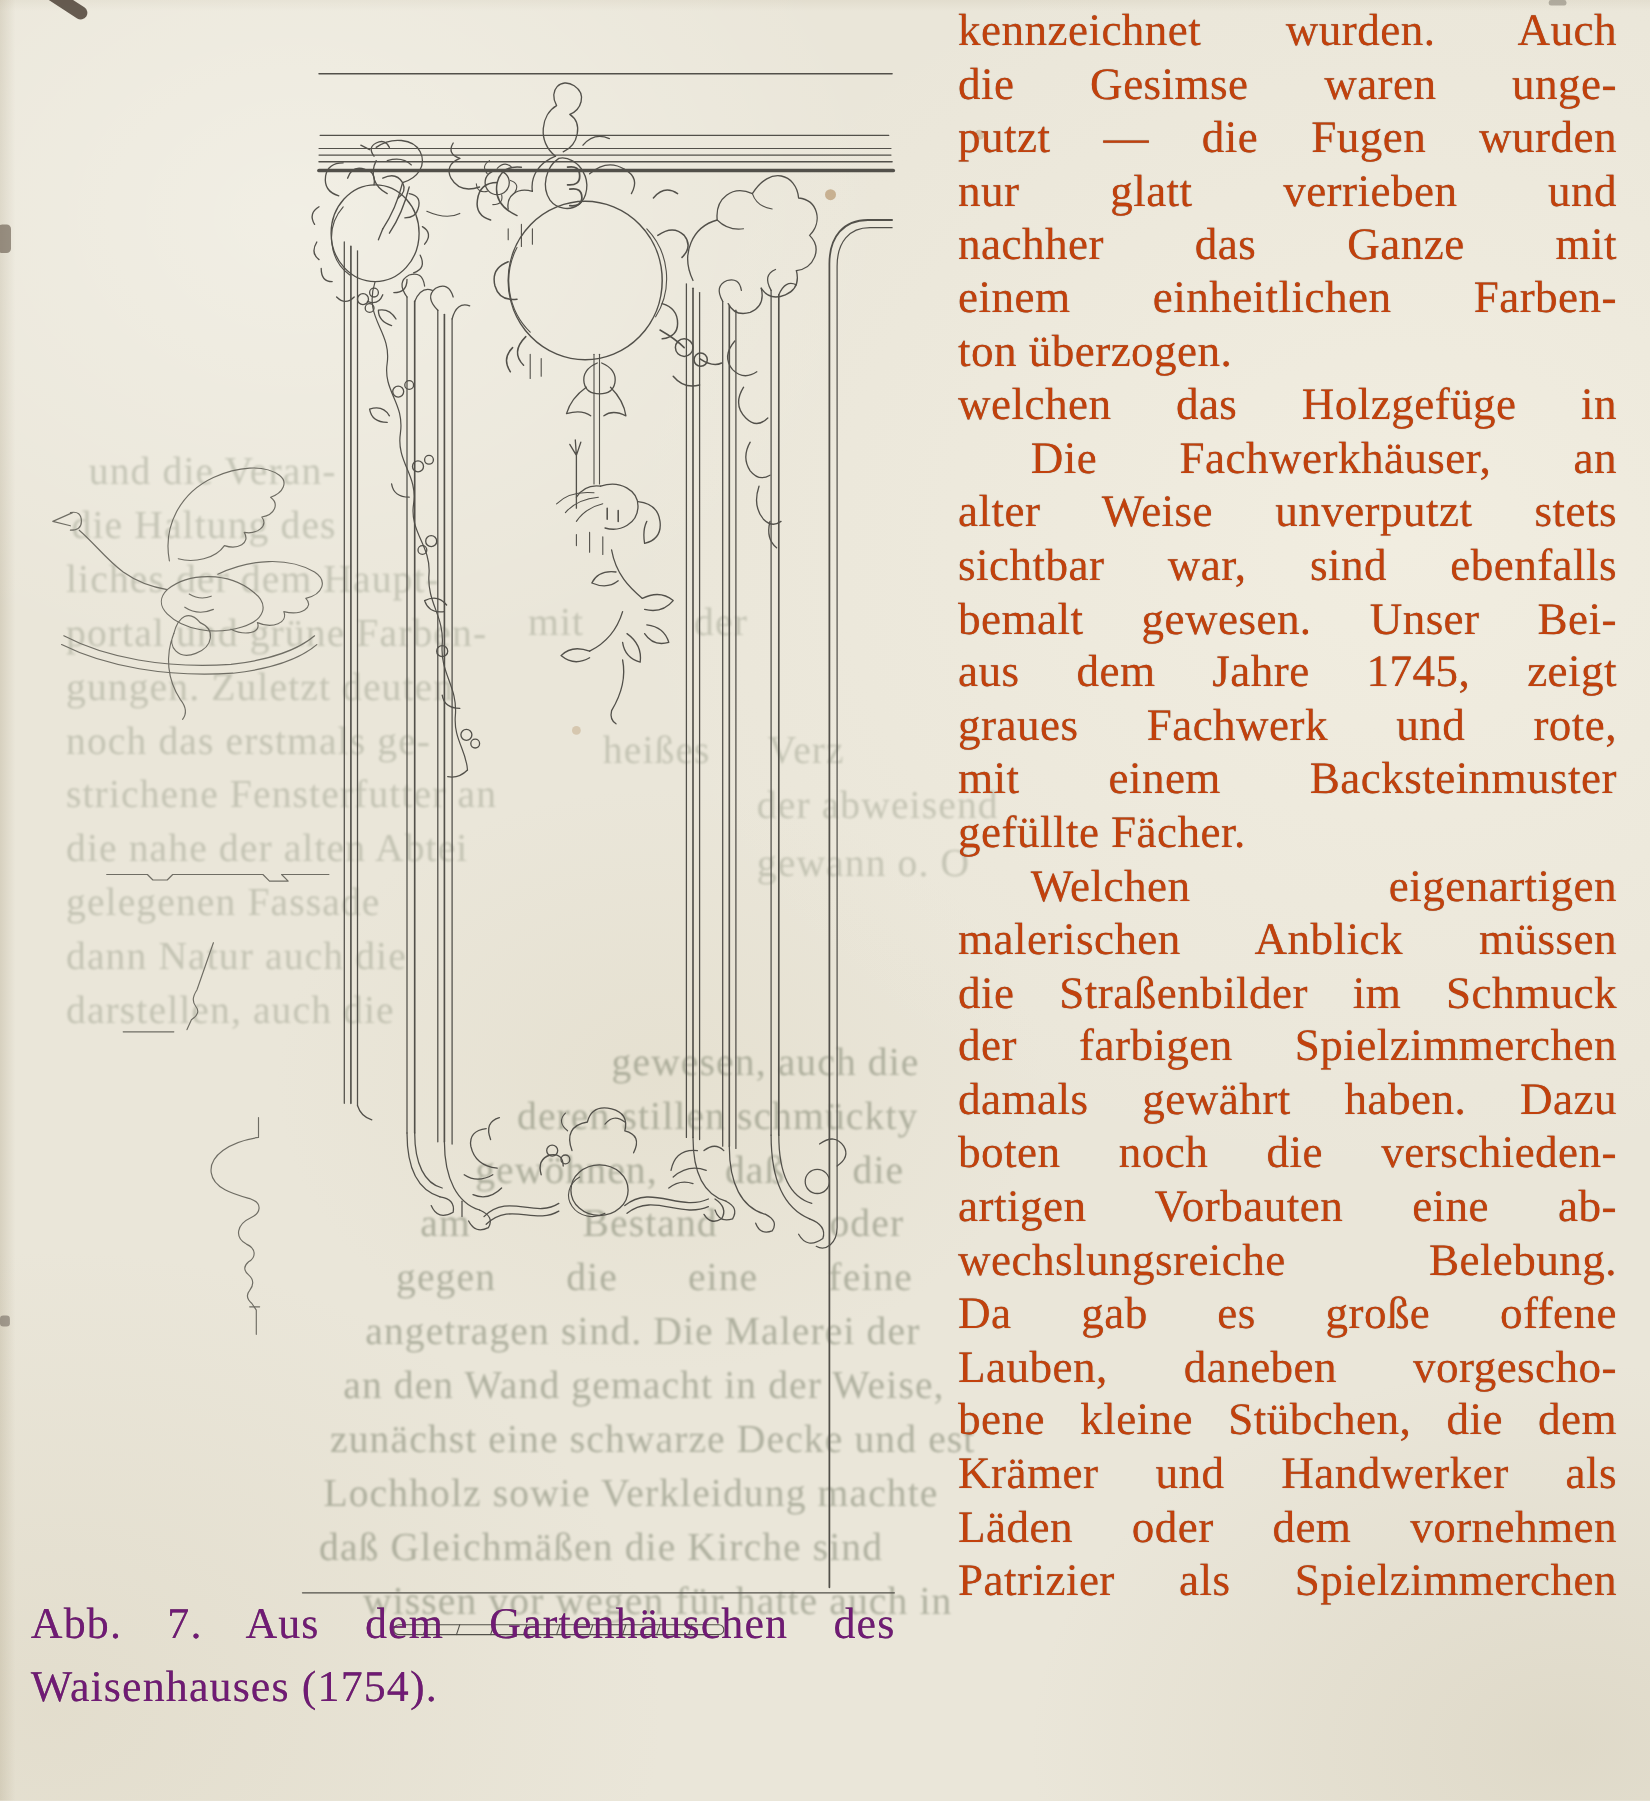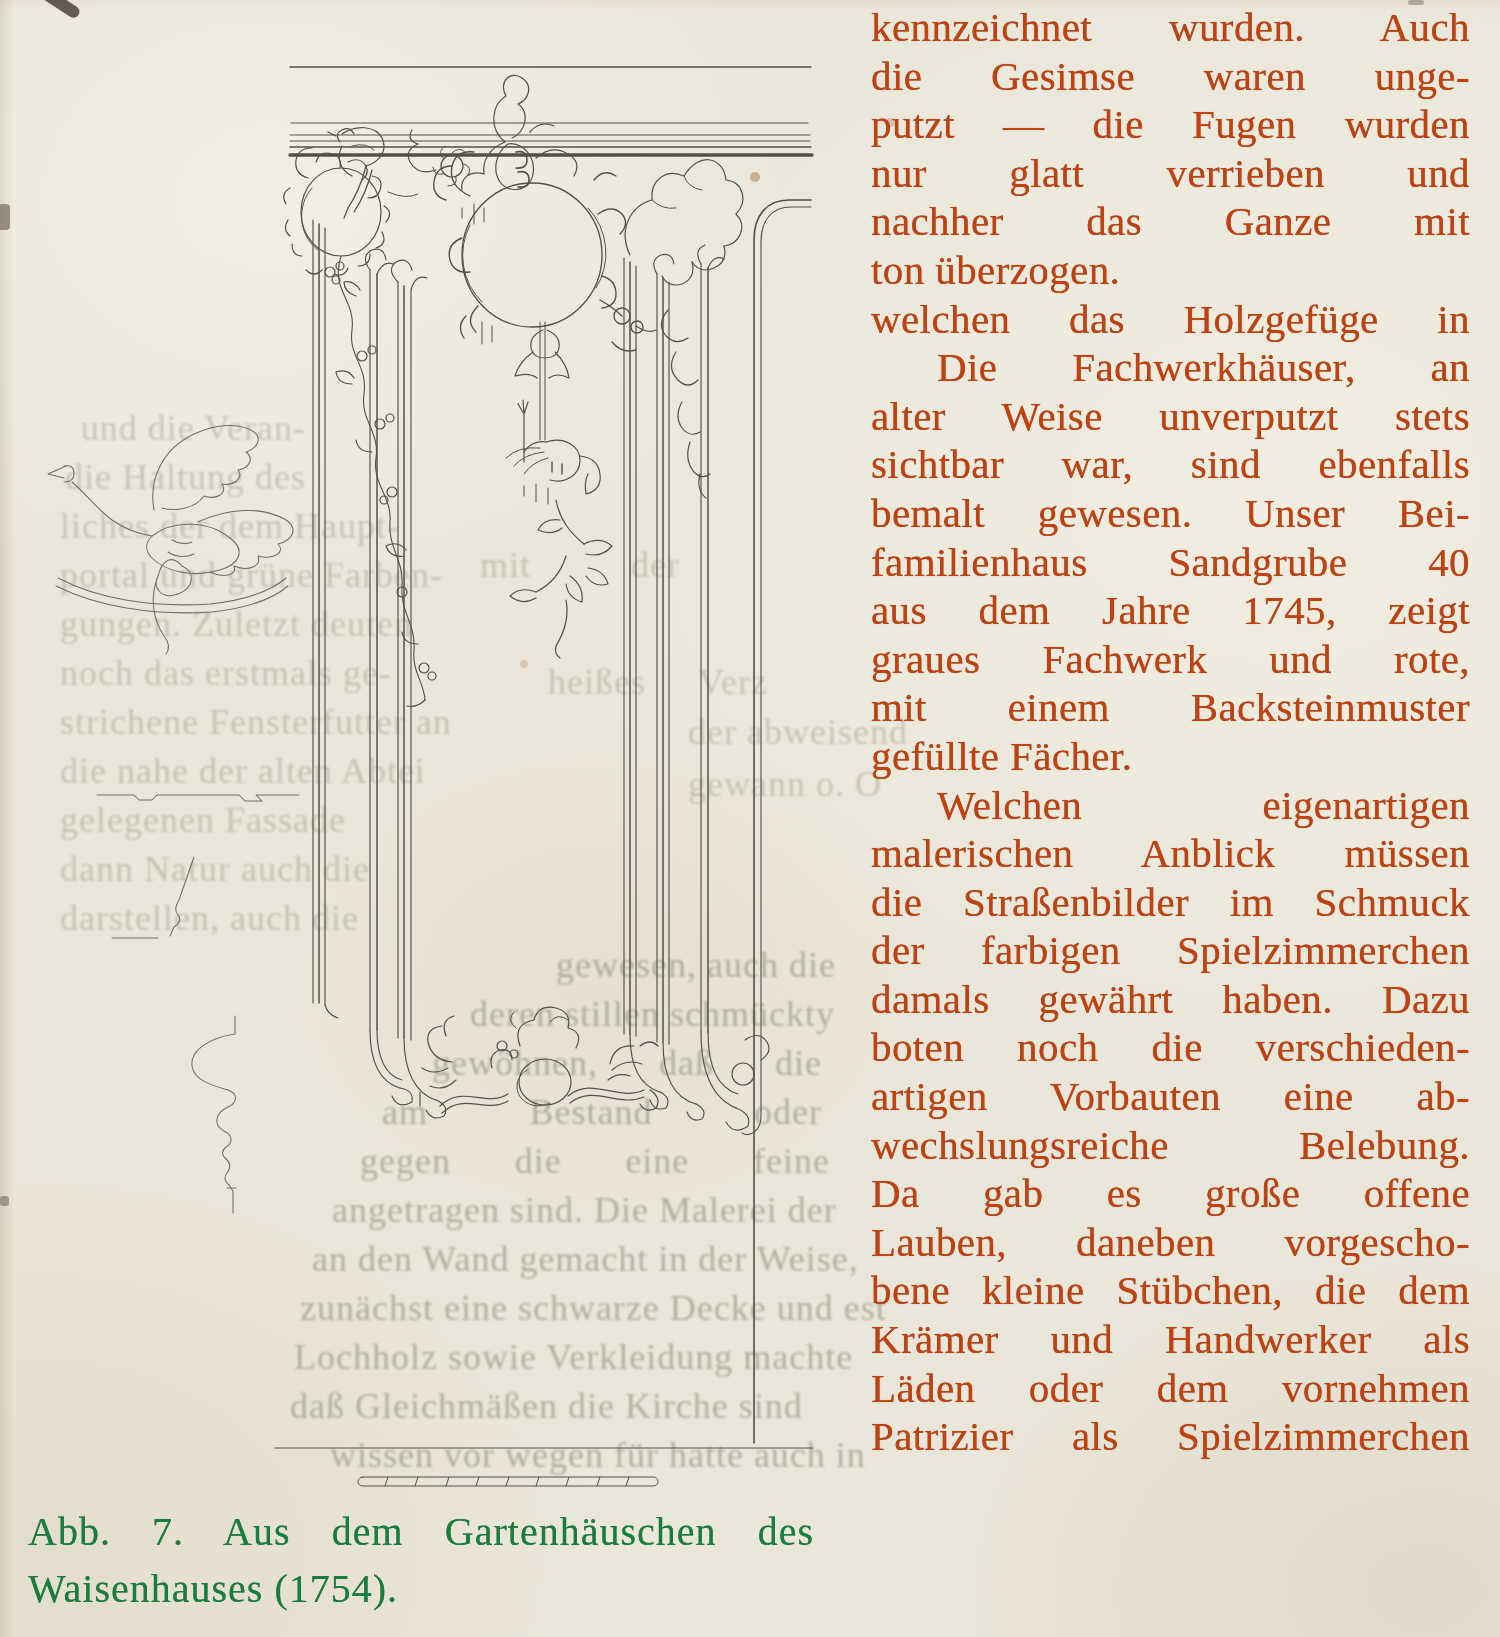--- a/index.html
+++ b/index.html
@@ -29,21 +29,21 @@
     font-size:36px;line-height:40px;letter-spacing:1px;white-space:nowrap;
     text-align:justify;text-align-last:justify;
   }
   .gl.r{text-align:right;text-align-last:right;}
   .gl.d{opacity:.44;color:#666e58;}
 
   
   .figure-svg{position:absolute;left:0;top:0;z-index:3;}
 
   
-  .caption{position:absolute;left:28px;top:1506px;width:786px;z-index:4;color:#15803d;}
+  .caption{position:absolute;left:28px;top:1450px;width:786px;z-index:4;color:#701a75;}
   .cap1{
     font-size:40px;line-height:52px;letter-spacing:1px;
     text-align:justify;text-align-last:justify;white-space:nowrap;
     text-shadow:0 0 0.6px rgba(55,52,43,.65);
   }
   .cap2{
     font-size:40px;line-height:52px;letter-spacing:1px;text-align:left;margin-top:5px;
     text-shadow:0 0 0.6px rgba(55,52,43,.65);
   }
 
@@ -333,27 +333,27 @@
   <div class="cap1">Abb. 7.  Aus dem Gartenhäuschen des</div>
   <div class="cap2">Waisenhauses (1754).</div>
 </div>
 
 <div class="column">
   <div class="ln">kennzeichnet wurden. Auch</div>
   <div class="ln">die Gesimse waren unge-</div>
   <div class="ln">putzt — die Fugen wurden</div>
   <div class="ln">nur glatt verrieben und</div>
   <div class="ln">nachher das Ganze mit</div>
+  <div class="ln">einem einheitlichen Farben-</div>
   <div class="ln end">ton überzogen.</div>
   <div class="ln">welchen das Holzgefüge in</div>
   <div class="ln ind">Die Fachwerkhäuser, an</div>
   <div class="ln">alter Weise unverputzt stets</div>
   <div class="ln">sichtbar war, sind ebenfalls</div>
   <div class="ln">bemalt gewesen. Unser Bei-</div>
-  <div class="ln">familienhaus Sandgrube 40</div>
   <div class="ln">aus dem Jahre 1745, zeigt</div>
   <div class="ln">graues Fachwerk und rote,</div>
   <div class="ln">mit einem Backsteinmuster</div>
   <div class="ln end">gefüllte Fächer.</div>
   <div class="ln ind">Welchen eigenartigen</div>
   <div class="ln">malerischen Anblick müssen</div>
   <div class="ln">die Straßenbilder im Schmuck</div>
   <div class="ln">der farbigen Spielzimmerchen</div>
   <div class="ln">damals gewährt haben. Dazu</div>
   <div class="ln">boten noch die verschieden-</div>

